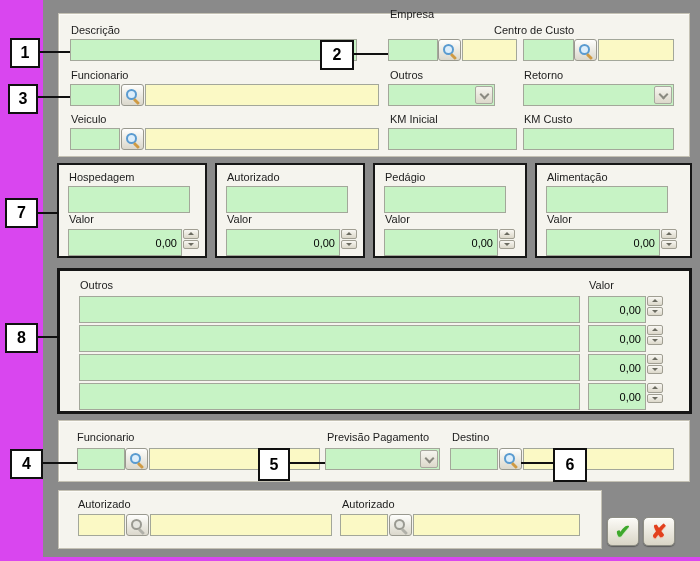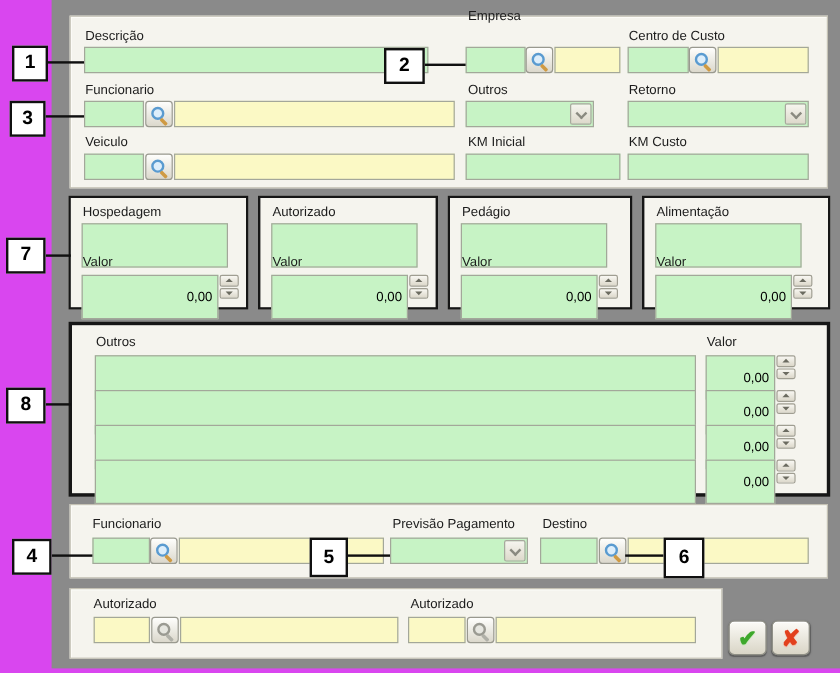--- a/index.html
+++ b/index.html
@@ -27,41 +27,41 @@
        display:flex;align-items:center;cursor:pointer}
   .combo .val{flex:1;padding:0 4px;overflow:hidden}
   .combo .cbtn{width:18px;height:18px;margin:1px;box-sizing:border-box;border:1px solid #a8a89e;border-radius:2px;
        background:linear-gradient(#f6f5ef,#ddd9cb);display:flex;align-items:center;justify-content:center}
   .chev{width:5px;height:5px;border-right:2px solid #8a8a80;border-bottom:2px solid #8a8a80;transform:rotate(45deg);margin-top:-2px}
   .spin{position:absolute;width:16px;height:20px;display:flex;flex-direction:column;gap:1px}
   .sb{flex:1;box-sizing:border-box;border:1px solid #a09e92;border-radius:2px;background:linear-gradient(#f8f7f2,#dcd8ca);
        display:flex;align-items:center;justify-content:center;padding:0;margin:0;cursor:pointer}
   .tri-up{width:0;height:0;border-left:3px solid transparent;border-right:3px solid transparent;border-bottom:3px solid #6b6b60}
   .tri-dn{width:0;height:0;border-left:3px solid transparent;border-right:3px solid transparent;border-top:3px solid #6b6b60}
-  .fld20{height:37px}
+  .fld20{height:27px}
   .callout{position:absolute;width:30px;height:30px;background:#ffffff;border:2px solid #101010;box-sizing:border-box;
        display:flex;align-items:center;justify-content:center;font-size:16px;font-weight:bold;color:#000;z-index:6}
   .cline{position:absolute;height:2px;background:#101010;z-index:5}
   .btn-big{position:absolute;width:32px;height:29px;box-sizing:border-box;border:1px solid #8f8f85;border-radius:5px;
        background:linear-gradient(#fcfbf7,#d9d5c6);box-shadow:0 1px 1px rgba(60,60,60,.6),inset 0 1px 0 #fff;
        display:flex;align-items:center;justify-content:center;font-size:19px;font-weight:bold;padding:0;cursor:pointer}
   .ok{color:#3ea82c;text-shadow:0 1px 1px #bfe6b4}
   .no{color:#e2401d;text-shadow:0 1px 1px #f3b3a2}
 </style>
 </head>
 <body>
 
 <div class="page">
   <div class="window"></div>
 
   <div class="panel" style="left:58px;top:13px;width:630px;height:142px"></div>
 
   <span class="lbl" style="left:71px;top:24px">Descrição</span>
   <span class="lbl" style="left:390px;top:8px">Empresa</span>
-  <span class="lbl" style="left:524px;top:24px">Centro de Custo</span>
+  <span class="lbl" style="left:494px;top:24px">Centro de Custo</span>
 
   <input class="fld" style="left: 70px; top: 39px; width: 287px;" value="">
 
   <input class="fld" style="left: 388px; top: 39px; width: 50px;" value="">
   <button class="lens-btn" style="left:438px;top:39px">
       <span class="lens-ico"></span>
     </button>
   <input class="fld yellow" style="left: 462px; top: 39px; width: 55px;" value="">
 
   <input class="fld" style="left: 523px; top: 39px; width: 51px;" value="">

